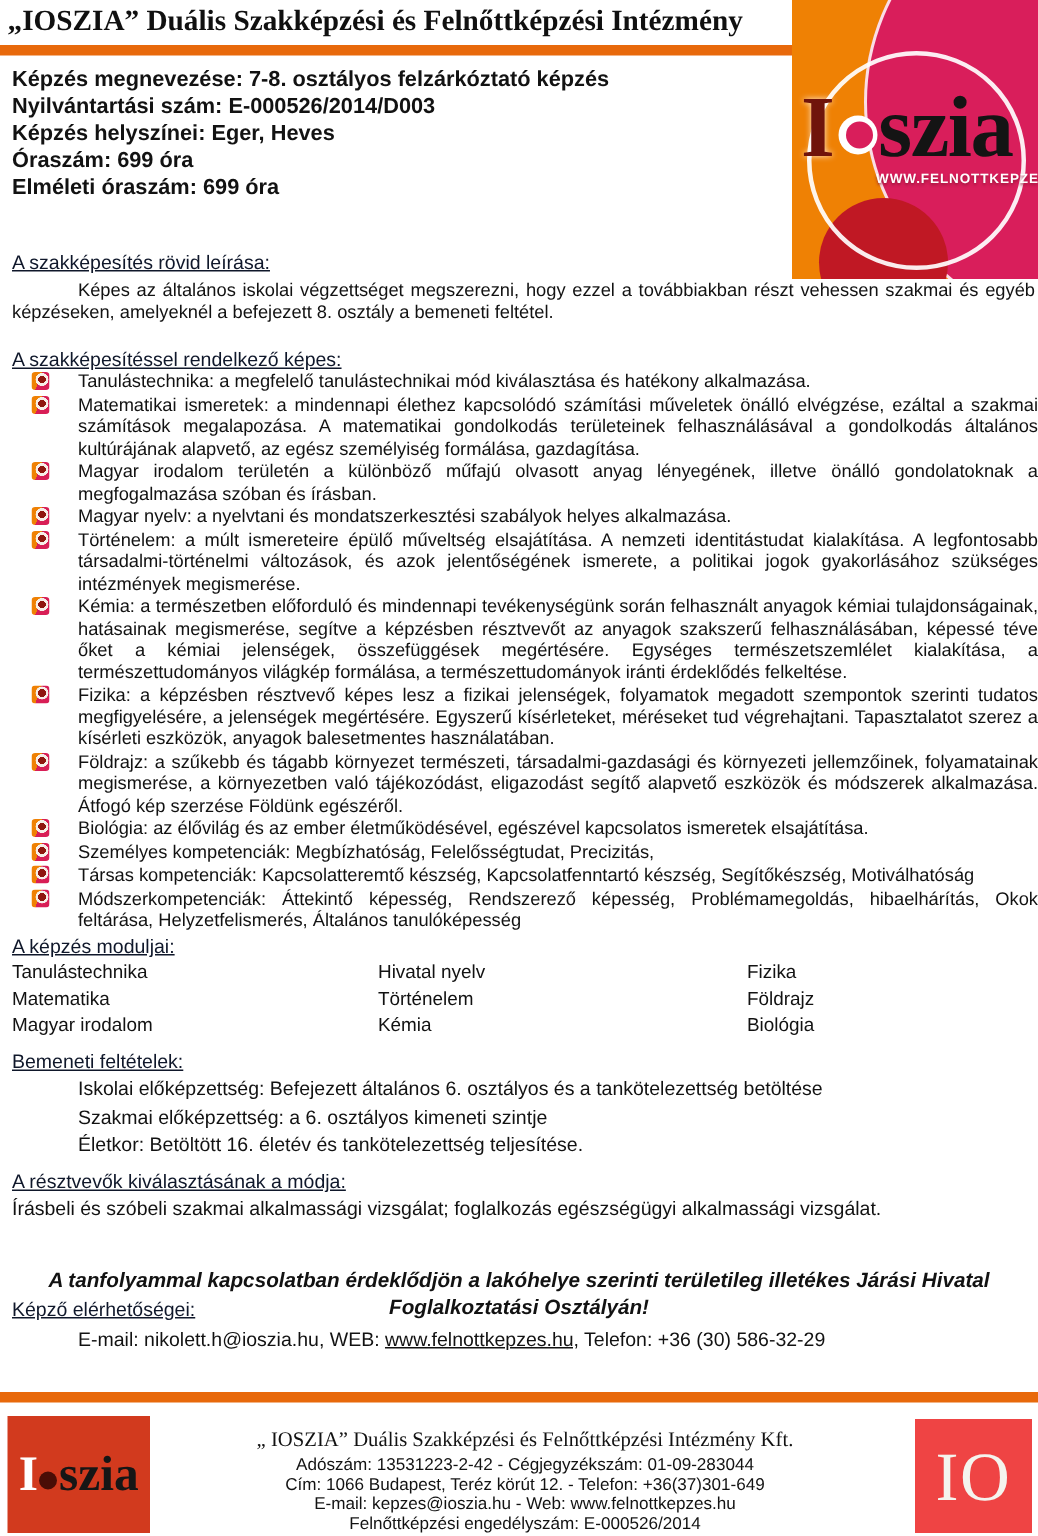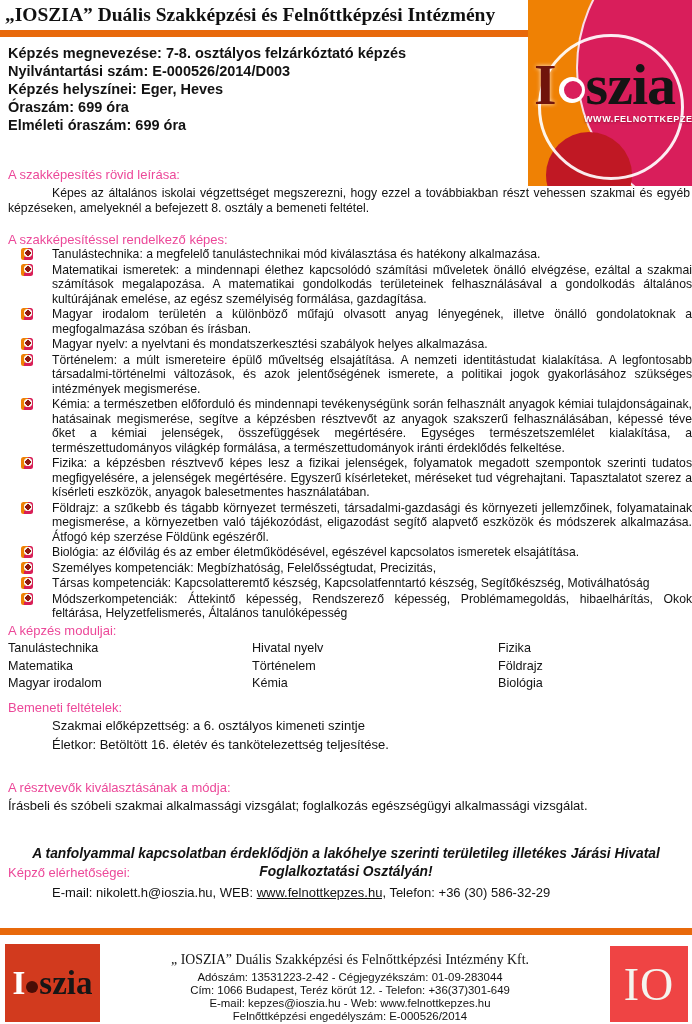--- a/index.html
+++ b/index.html
@@ -26,21 +26,21 @@
   .logo-o::after{content:"";position:absolute;left:5px;top:4px;width:18px;height:18px;border-radius:50%;background:#d91e5b;}
   .logo-rest{font-size:58px;line-height:58px;color:#141414;letter-spacing:-1px;}
   .logo-url{position:absolute;left:8px;top:114px;font-size:9px;font-weight:bold;color:#ffffff;
             letter-spacing:.6px;text-shadow:0 1px 2px rgba(140,20,50,.8);white-space:nowrap;margin-left:48px;}
 
   
   .info{position:absolute;left:8px;top:44px;}
   .info-line{font-weight:bold;font-size:14.5px;line-height:18px;white-space:nowrap;}
 
   
-  .sec-h{position:absolute;left:8px;font-size:13px;white-space:nowrap;color:#ec4899;}
+  .sec-h{position:absolute;left:8px;font-size:13px;text-decoration:underline;white-space:nowrap;color:#0f172a;}
 
   .para{position:absolute;left:8px;top:186px;width:682px;font-size:12.2px;line-height:14.5px;
         text-align:justify;text-indent:44px;}
 
   .bullets{position:absolute;left:8px;top:247px;width:684px;}
   .b-item{position:relative;padding-left:44px;text-align:justify;font-size:12.2px;line-height:14.5px;margin-bottom:1px;}
   .bullet-icon{position:absolute;left:13px;top:1px;width:12px;height:12px;border-radius:2.5px;
      background:
        radial-gradient(circle at 7px 5px,#8f170f 0 2.6px,#f6efe8 2.6px 4.2px,rgba(246,239,232,0) 4.4px),
        linear-gradient(110deg,#ef8104 42%,#d81e56 42%);}
@@ -102,21 +102,21 @@
     <div class="info-line">Elméleti óraszám: 699 óra</div>
   </div>
 
   <div class="sec-h" style="top:167px">A szakképesítés rövid leírása:</div>
   <div class="para">Képes az általános iskolai végzettséget megszerezni, hogy ezzel a továbbiakban részt vehessen szakmai és egyéb képzéseken, amelyeknél a befejezett 8. osztály a bemeneti feltétel.</div>
 
   <div class="sec-h" style="top:232px">A szakképesítéssel rendelkező képes:</div>
 
   <div class="bullets">
     <div class="b-item"><span class="bullet-icon"></span><span>Tanulástechnika: a megfelelő tanulástechnikai mód kiválasztása és hatékony alkalmazása.</span></div>
-    <div class="b-item"><span class="bullet-icon"></span><span>Matematikai ismeretek: a mindennapi élethez kapcsolódó számítási műveletek önálló elvégzése, ezáltal a szakmai számítások megalapozása. A matematikai gondolkodás területeinek felhasználásával a gondolkodás általános kultúrájának emelése, az egész személyiség formálása, gazdagítása.</span></div>
+    <div class="b-item"><span class="bullet-icon"></span><span>Matematikai ismeretek: a mindennapi élethez kapcsolódó számítási műveletek önálló elvégzése, ezáltal a szakmai számítások megalapozása. A matematikai gondolkodás területeinek felhasználásával a gondolkodás általános kultúrájának alapvető, az egész személyiség formálása, gazdagítása.</span></div>
     <div class="b-item"><span class="bullet-icon"></span><span>Magyar irodalom területén a különböző műfajú olvasott anyag lényegének, illetve önálló gondolatoknak a megfogalmazása szóban és írásban.</span></div>
     <div class="b-item"><span class="bullet-icon"></span><span>Magyar nyelv: a nyelvtani és mondatszerkesztési szabályok helyes alkalmazása.</span></div>
     <div class="b-item"><span class="bullet-icon"></span><span>Történelem: a múlt ismereteire épülő műveltség elsajátítása. A nemzeti identitástudat kialakítása. A legfontosabb társadalmi-történelmi változások, és azok jelentőségének ismerete, a politikai jogok gyakorlásához szükséges intézmények megismerése.</span></div>
     <div class="b-item"><span class="bullet-icon"></span><span>Kémia: a természetben előforduló és mindennapi tevékenységünk során felhasznált anyagok kémiai tulajdonságainak, hatásainak megismerése, segítve a képzésben résztvevőt az anyagok szakszerű felhasználásában, képessé téve őket a kémiai jelenségek, összefüggések megértésére. Egységes természetszemlélet kialakítása, a természettudományos világkép formálása, a természettudományok iránti érdeklődés felkeltése.</span></div>
     <div class="b-item"><span class="bullet-icon"></span><span>Fizika: a képzésben résztvevő képes lesz a fizikai jelenségek, folyamatok megadott szempontok szerinti tudatos megfigyelésére, a jelenségek megértésére. Egyszerű kísérleteket, méréseket tud végrehajtani. Tapasztalatot szerez a kísérleti eszközök, anyagok balesetmentes használatában.</span></div>
     <div class="b-item"><span class="bullet-icon"></span><span>Földrajz: a szűkebb és tágabb környezet természeti, társadalmi-gazdasági és környezeti jellemzőinek, folyamatainak megismerése, a környezetben való tájékozódást, eligazodást segítő alapvető eszközök és módszerek alkalmazása. Átfogó kép szerzése Földünk egészéről.</span></div>
     <div class="b-item"><span class="bullet-icon"></span><span>Biológia: az élővilág és az ember életműködésével, egészével kapcsolatos ismeretek elsajátítása.</span></div>
     <div class="b-item"><span class="bullet-icon"></span><span>Személyes kompetenciák: Megbízhatóság, Felelősségtudat, Precizitás,</span></div>
     <div class="b-item"><span class="bullet-icon"></span><span>Társas kompetenciák: Kapcsolatteremtő készség, Kapcsolatfenntartó készség, Segítőkészség, Motiválhatóság</span></div>
     <div class="b-item"><span class="bullet-icon"></span><span>Módszerkompetenciák: Áttekintő képesség, Rendszerező képesség, Problémamegoldás, hibaelhárítás, Okok feltárása, Helyzetfelismerés, Általános tanulóképesség</span></div>
@@ -134,20 +134,21 @@
     <div>Kémia</div>
   </div>
   <div class="mod-col col3">
     <div>Fizika</div>
     <div>Földrajz</div>
     <div>Biológia</div>
   </div>
 
   <div class="sec-h" style="top:700px">Bemeneti feltételek:</div>
   <div class="entry-items">
+    <div>Iskolai előképzettség: Befejezett általános 6. osztályos és a tankötelezettség betöltése</div>
     <div>Szakmai előképzettség: a 6. osztályos kimeneti szintje</div>
     <div>Életkor: Betöltött 16. életév és tankötelezettség teljesítése.</div>
   </div>
 
   <div class="sec-h" style="top:780px">A résztvevők kiválasztásának a módja:</div>
   <div class="selection-body">Írásbeli és szóbeli szakmai alkalmassági vizsgálat; foglalkozás egészségügyi alkalmassági vizsgálat.</div>
 
   <div class="notice">A tanfolyammal kapcsolatban érdeklődjön a lakóhelye szerinti területileg illetékes Járási Hivatal Foglalkoztatási Osztályán!</div>
 
   <div class="sec-h" style="top:865px">Képző elérhetőségei:</div>

